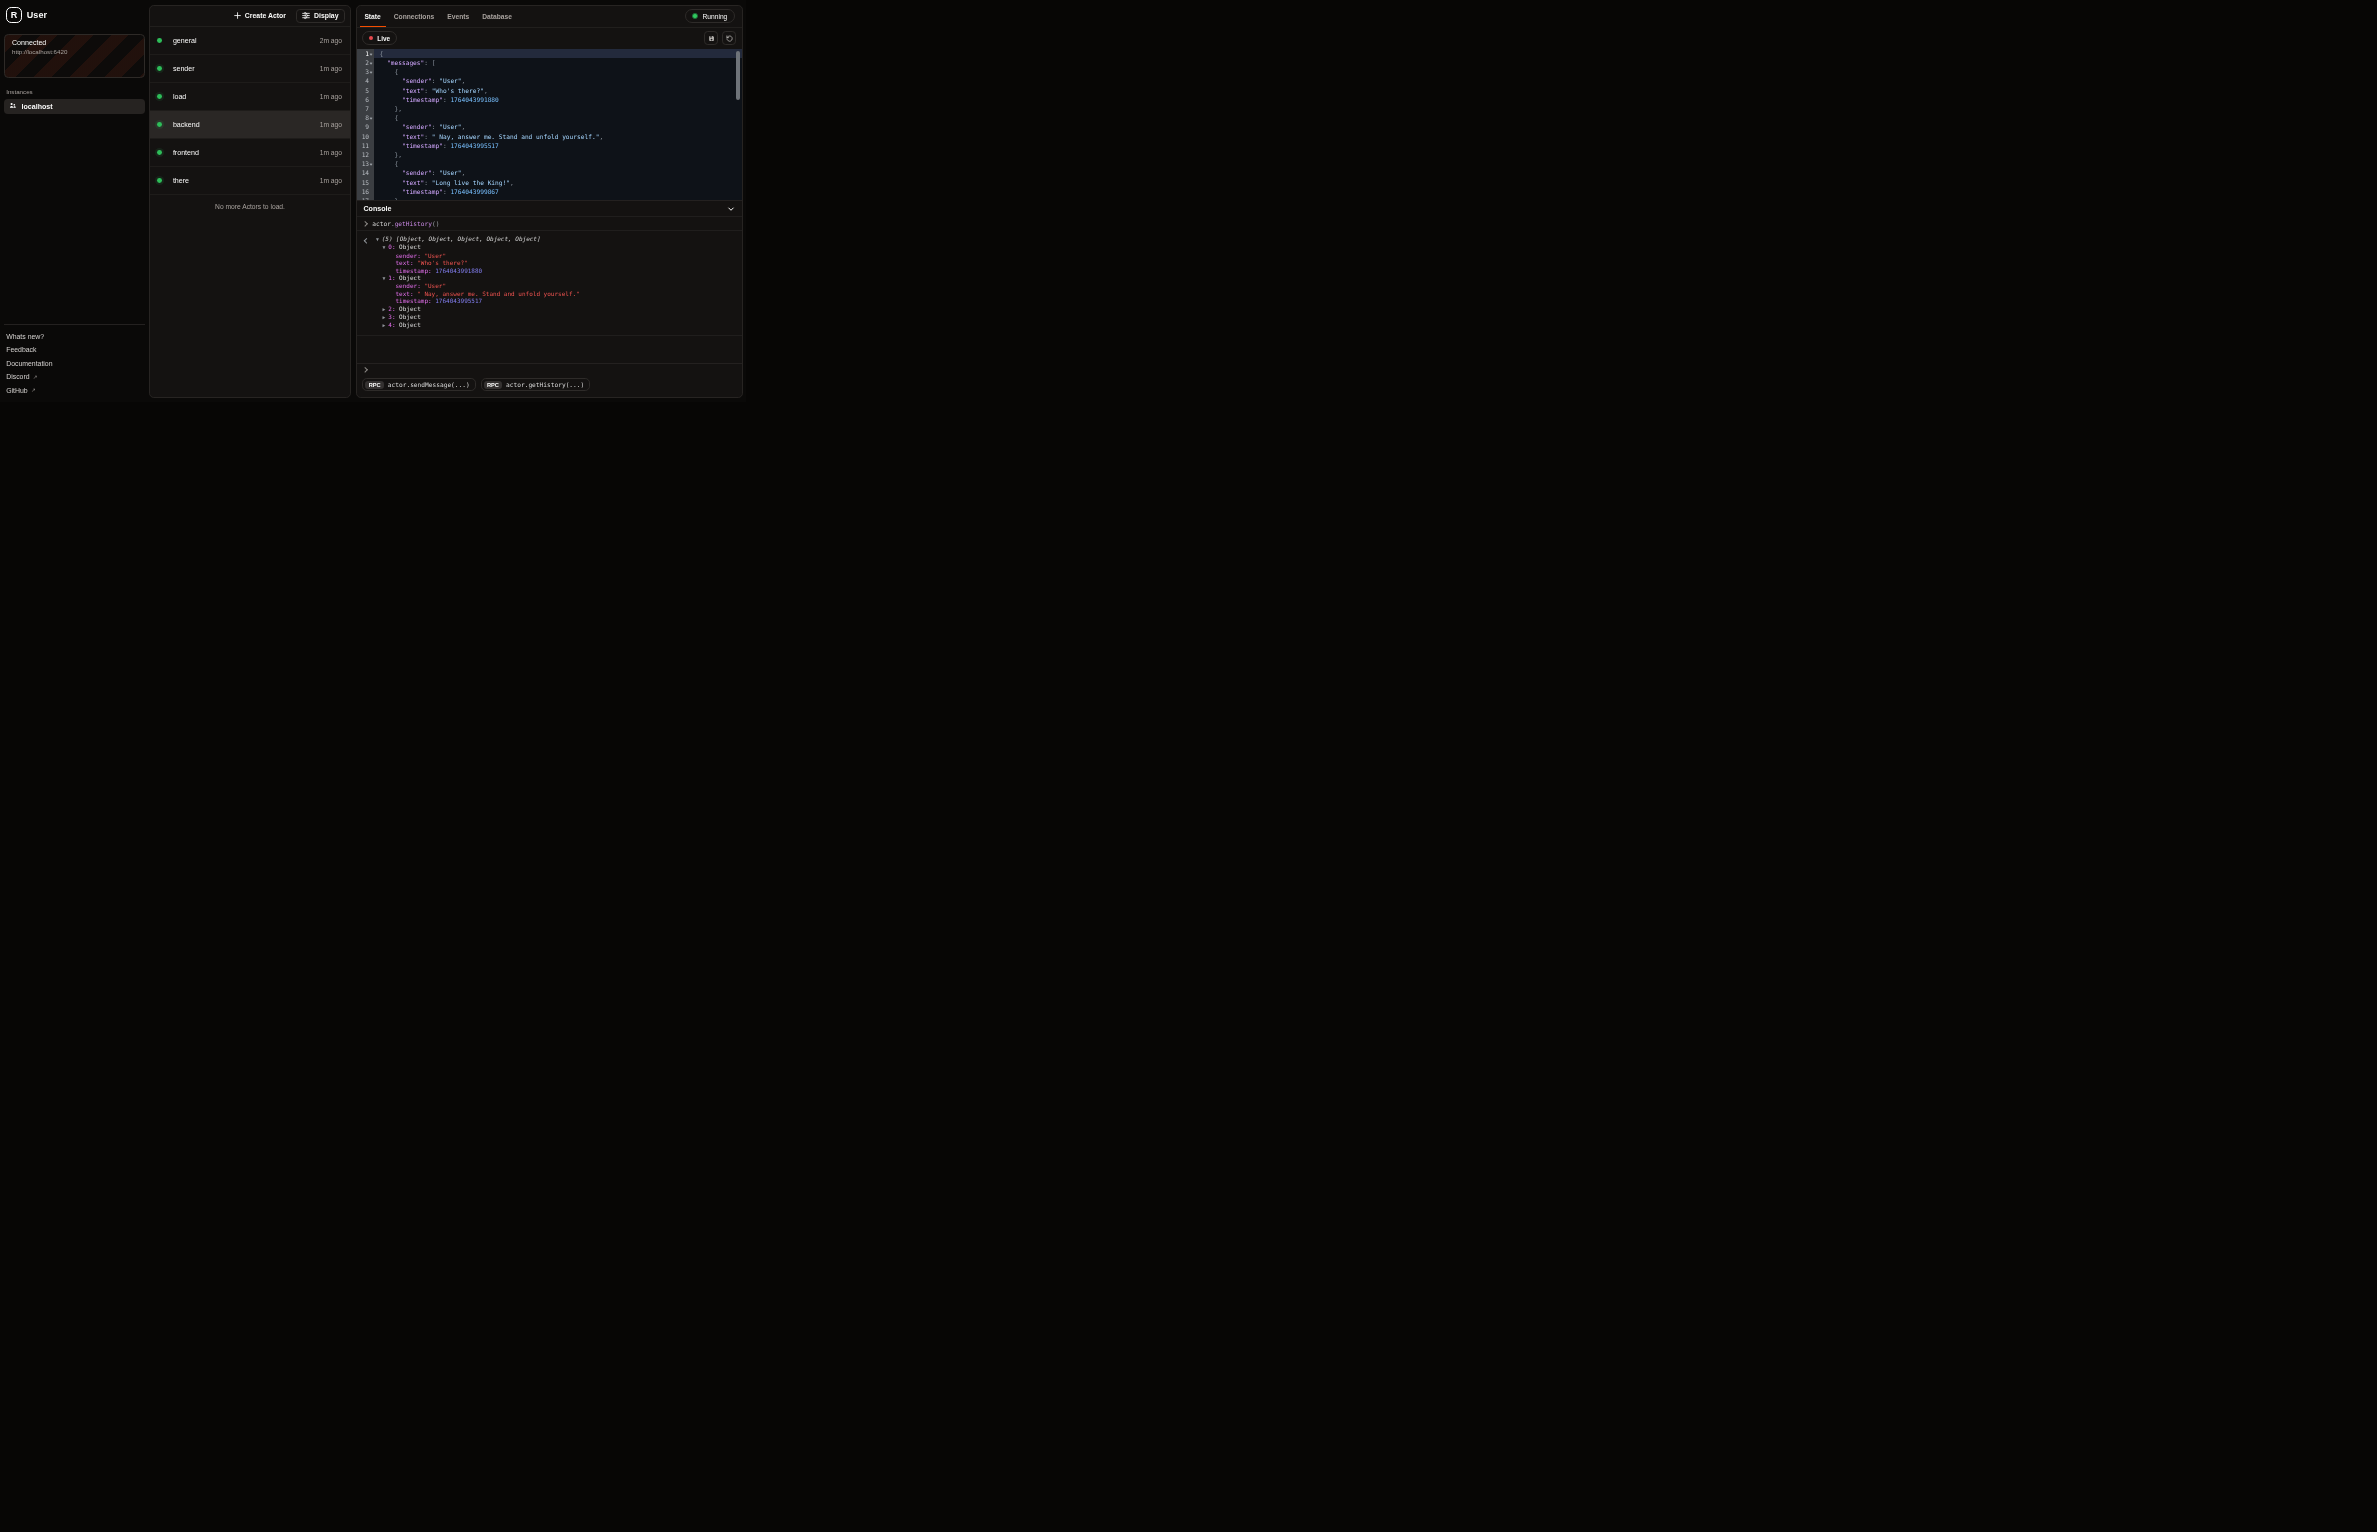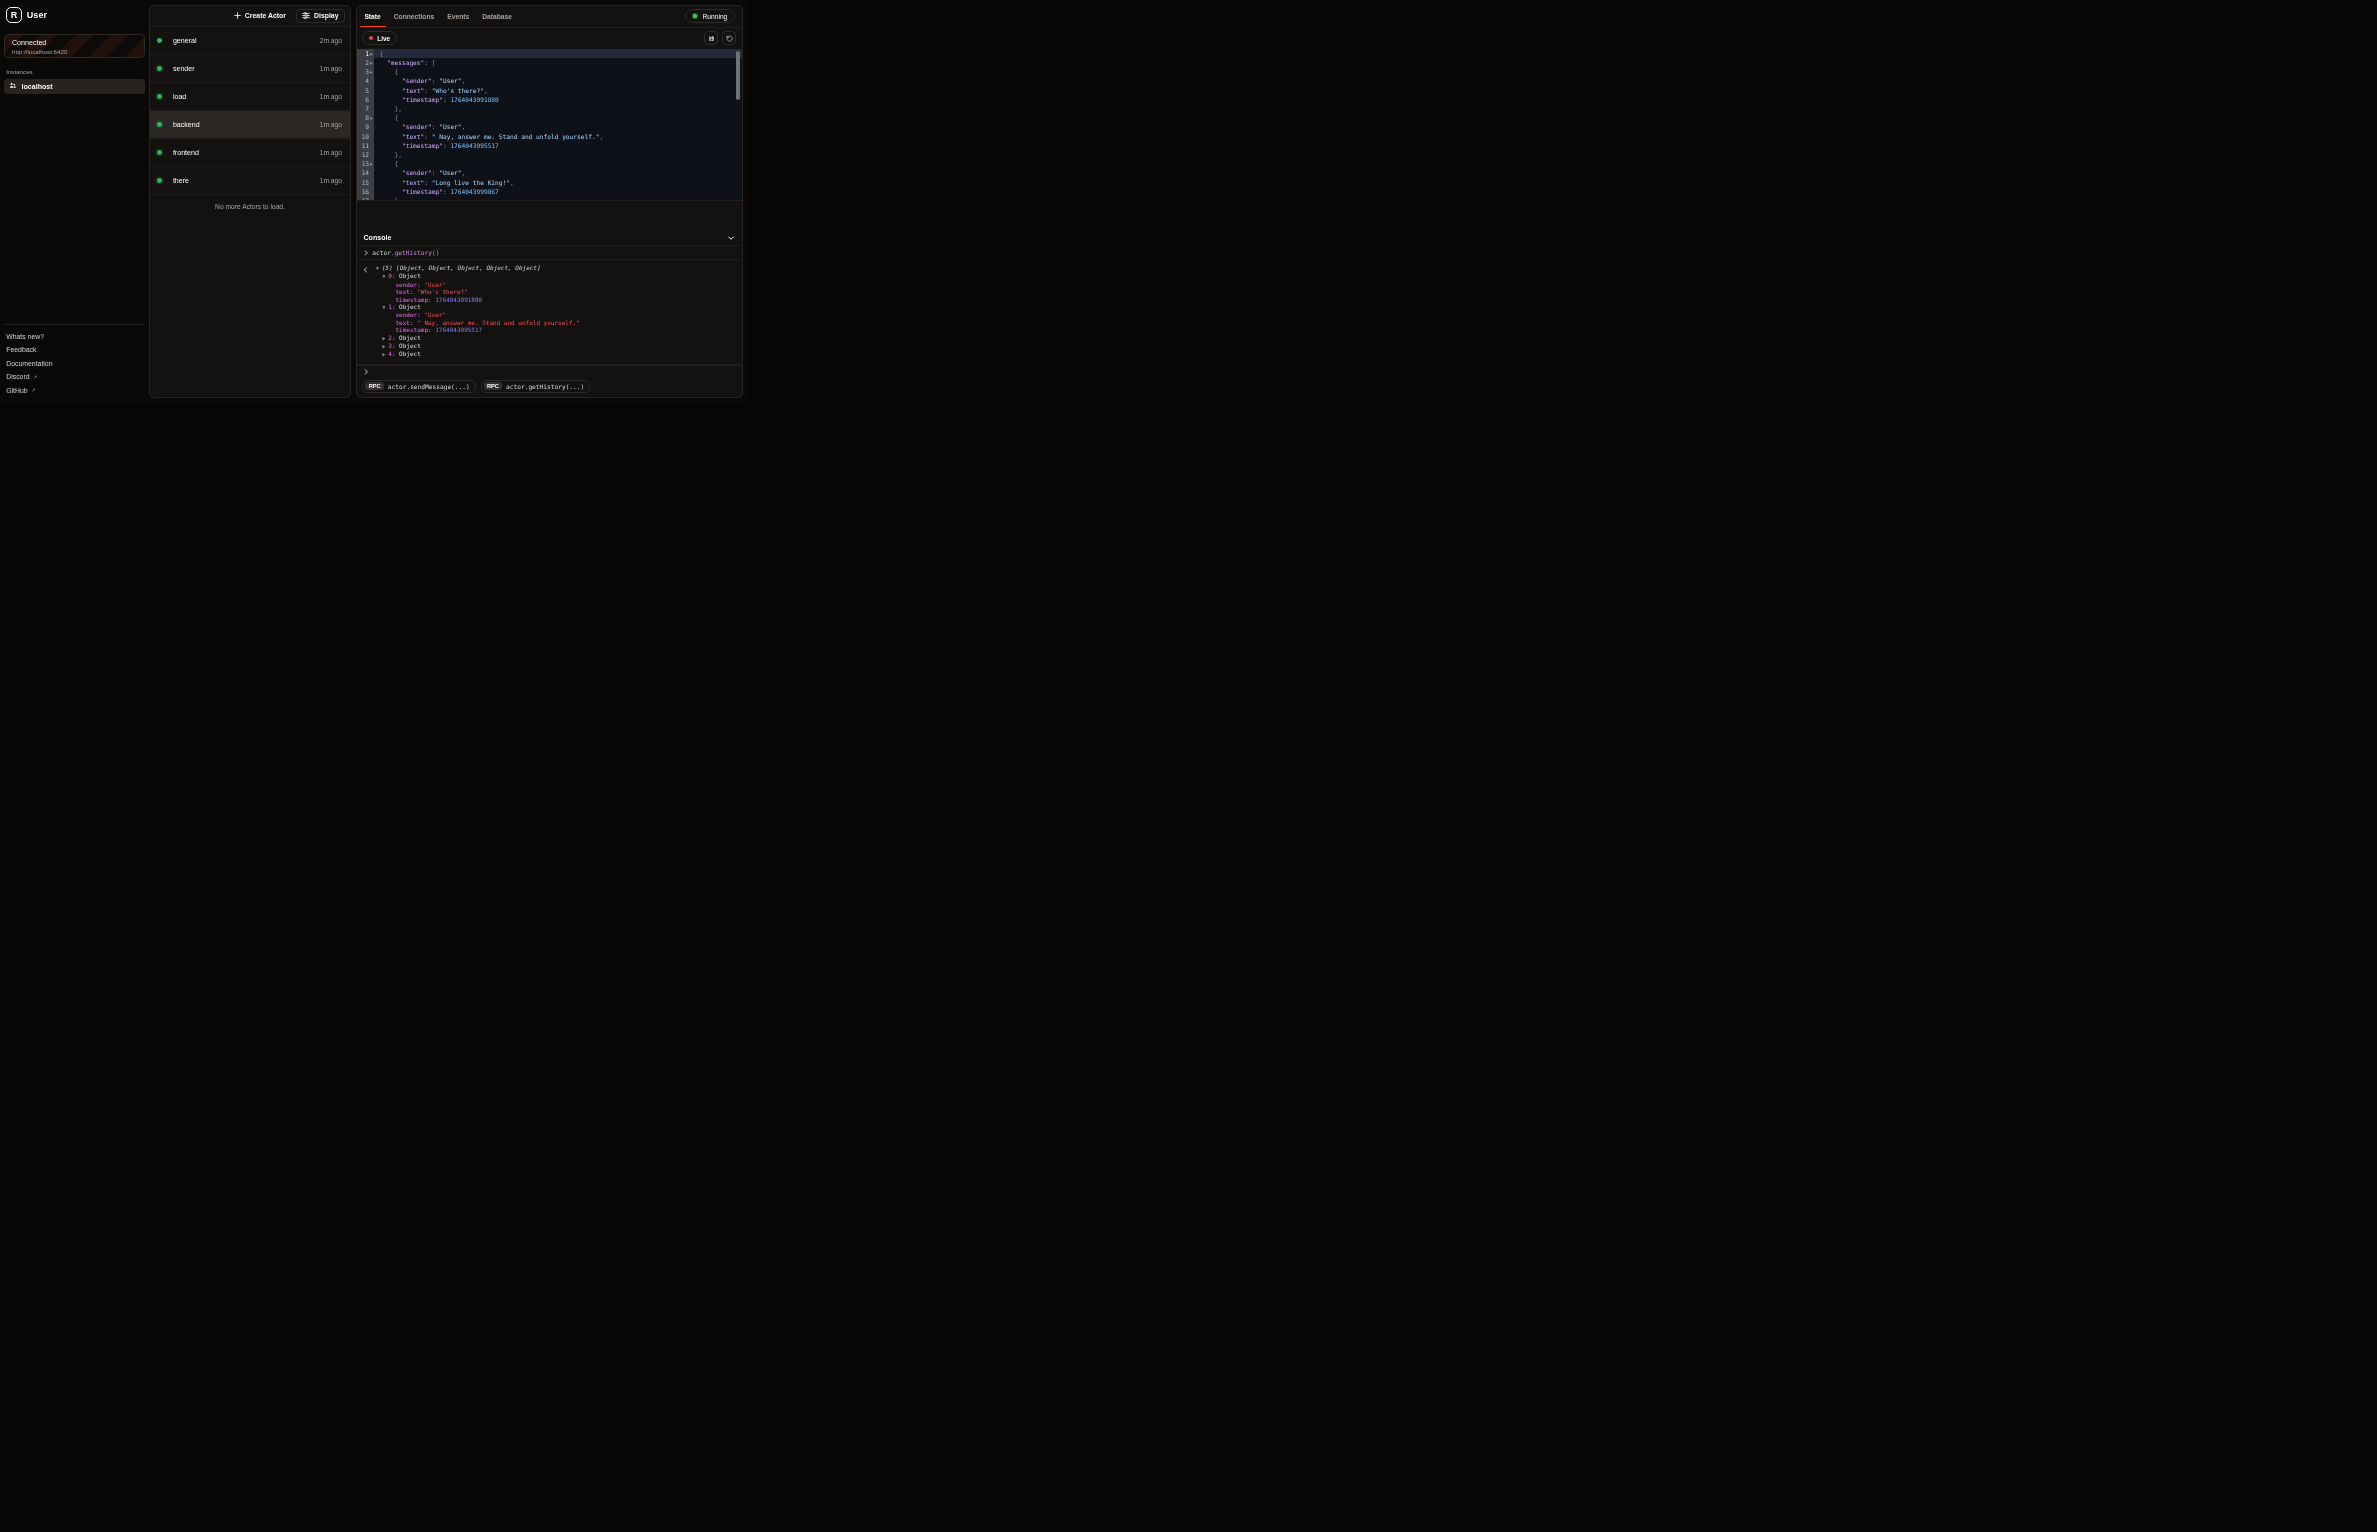--- a/index.html
+++ b/index.html
@@ -6,21 +6,21 @@
   html,body { background:#070605; }
   body { font-family:"Liberation Sans", sans-serif; }
   .app { width:746px; height:402px; display:flex; background:#0a0908; overflow:hidden; position:relative; }
 
   
   .sidebar { width:149px; flex:none; display:flex; flex-direction:column; padding:6.7px 4.3px 4.8px; }
   .brand-row { display:flex; align-items:center; gap:4.8px; padding-left:1.9px; height:17px; flex:none; }
   .logo-box { width:15.7px; height:15.7px; border:1.4px solid #fff; border-radius:5.2px; display:flex; align-items:center; justify-content:center; }
   .logo-box span { color:#fff; font-weight:800; font-size:9px; margin-top:-0.5px; }
   .brand-name { color:#fafaf9; font-size:9px; font-weight:700; letter-spacing:0.1px; }
-  .conn-card { margin-top:10px; height:24px; border:0.5px solid #2e2a27; border-radius:4.3px; padding:4.3px 6.7px; flex:none;
+  .conn-card { margin-top:10px; height:44px; border:0.5px solid #2e2a27; border-radius:4.3px; padding:4.3px 6.7px; flex:none;
     background:repeating-linear-gradient(135deg, rgba(133,45,22,.17) 0 12.4px, rgba(0,0,0,0) 12.4px 25px), #0d0b0a; }
   .conn-title { color:#fafaf9; font-size:7.1px; font-weight:500; }
   .conn-url { color:#a8a29e; font-size:6.2px; margin-top:1.4px; }
   .inst-label { margin-top:10.5px; padding-left:1.9px; color:#a8a29e; font-size:6.2px; flex:none; }
   .inst-item { margin-top:4.3px; height:14.7px; background:#262321; border-radius:3.8px; display:flex; align-items:center; gap:4.8px; padding:0 4.8px; flex:none; }
   .inst-item .lbl { color:#fafaf9; font-size:7.1px; font-weight:600; }
   .side-spacer { flex:1; }
   .side-divider { border-top:0.5px solid #242120; margin:0 0 3.8px; }
   .side-link { display:flex; align-items:center; gap:3.3px; padding:3.3px 1.9px; color:#d6d3d1; font-size:6.9px; cursor:pointer; }
   .side-link .ext { color:#8f8b88; font-size:5.7px; }
@@ -69,21 +69,21 @@
   .eline.active .lnum { color:#ffffff; }
   .foldslot { width:4.3px; display:flex; align-items:center; justify-content:center; }
   .fold-ch { width:2.1px; height:2.1px; border-right:0.6px solid #9aa0a6; border-bottom:0.6px solid #9aa0a6; transform:rotate(45deg); margin-top:1px; }
   .codecell { flex:1; padding-left:5.2px; white-space:pre; display:flex; align-items:center; color:#8b949e; }
   .eline.active .codecell { background:#232a3c; }
   .tok-pun { color:#8b949e; } .tok-key { color:#d2a8ff; } .tok-str { color:#a5d6ff; } .tok-num { color:#79c0ff; }
   .edit-scrollbar { position:absolute; right:1.9px; top:2.4px; width:4.3px; height:49px; border-radius:2.4px; background:#6e7379; }
 
   
   .console { flex:1; display:flex; flex-direction:column; border-top:0.5px solid #242120; min-height:0; }
-  .console-header { flex:none; display:flex; align-items:flex-end; padding:3.8px 6.7px;margin-top:29px; }
+  .console-header { flex:none; display:flex; align-items:flex-end; padding:3.8px 6.7px; }
   .console-header .ttl { color:#fafaf9; font-size:7.1px; font-weight:700; }
   .console-header .chev-btn { margin-left:auto; background:none; border:none; cursor:pointer; display:flex; }
   .console-cmd { flex:none; display:flex; align-items:center; gap:5.2px; padding:2.9px 6.7px; border-top:0.5px solid #201e1d; border-bottom:0.5px solid #201e1d;
      font-family:"DejaVu Sans Mono", monospace; font-size:6.2px; }
   .c-obj { color:#d4d4d4; } .c-pun { color:#9aa0a6; } .c-fn { color:#c586e0; }
   .console-out { flex:none; padding:3.8px 6.7px 4.8px; border-bottom:0.5px solid #201e1d; font-family:"DejaVu Sans Mono", monospace; font-size:6px; }
   .centry { position:relative; line-height:7.4px; white-space:pre; }
   .ret-arrow { position:absolute; left:1.4px; top:1.4px; }
   .ct-tri { color:#8f9399; font-size:4.8px; } .ct-idx { color:#e36eec; } .ct-key { color:#e36eec; }
   .ct-str { color:#ef5350; } .ct-num { color:#837ff2; } .ct-obj { color:#dcdcdc; }

